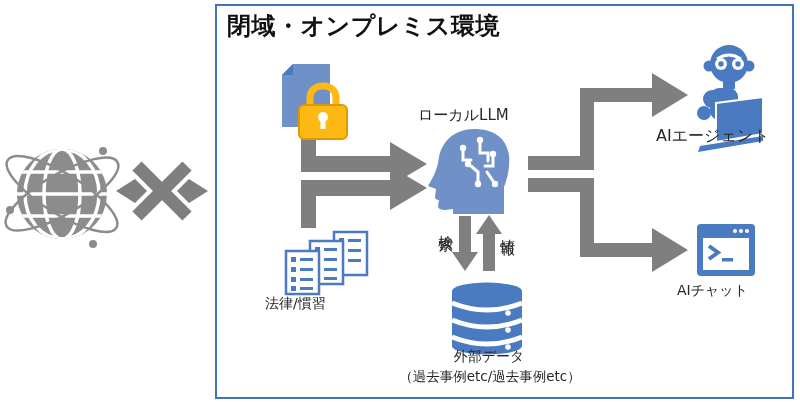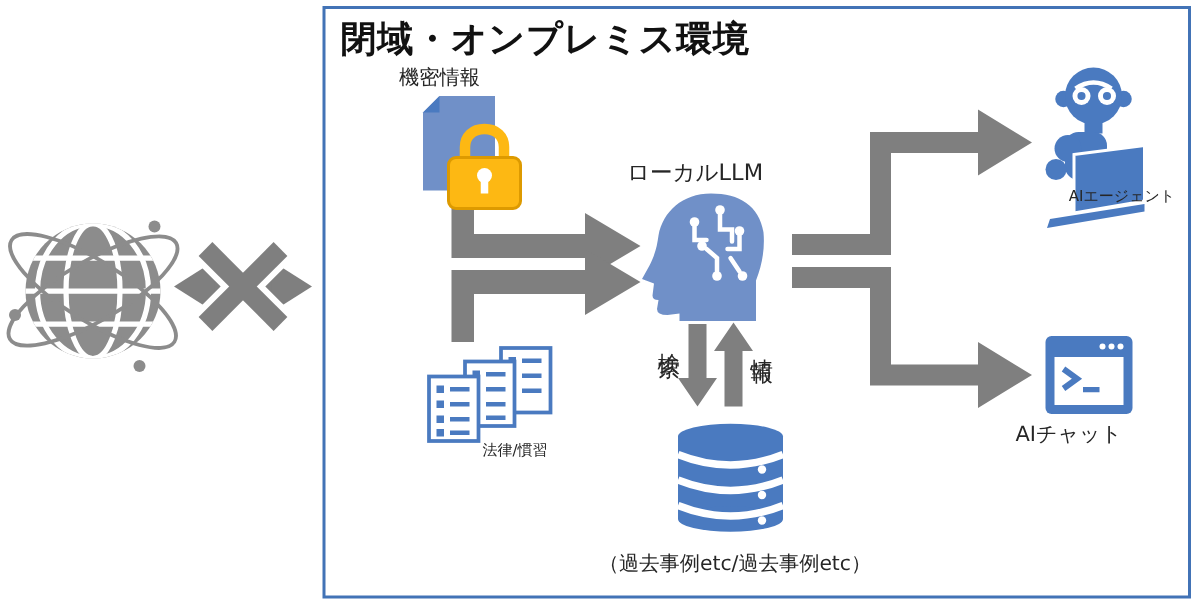--- a/index.html
+++ b/index.html
@@ -16,24 +16,24 @@
   html,body{background:#fff;}
   body{font-family:"DejaVu Sans","Liberation Sans",sans-serif;color:var(--text);}
   .canvas{position:relative;width:800px;height:404px;background:#fff;overflow:hidden;}
   .onprem-box{position:absolute;left:215px;top:4px;width:579px;height:395px;
     border:2px solid var(--border);background:#fff;}
   svg.gfx{position:absolute;left:0;top:0;z-index:2;pointer-events:none;}
   .label{position:absolute;z-index:3;color:var(--text);line-height:1.25;white-space:nowrap;}
   .page-title{left:227px;top:11px;font-size:24px;font-weight:700;color:#111;letter-spacing:.5px;}
   .lbl-confidential{left:252px;top:44px;width:82px;text-align:center;font-size:13.5px;}
   .lbl-llm{left:418px;top:106px;width:110px;text-align:left;font-size:15px;}
-  .lbl-laws{left:265px;top:295px;width:100px;text-align:right;font-size:10px;}
+  .lbl-laws{left:265px;top:295px;width:100px;text-align:left;font-size:14px;}
   .lbl-extdata{left:409px;top:348px;width:160px;text-align:center;font-size:14px;}
   .lbl-extnote{left:359px;top:368px;width:262px;text-align:center;font-size:13.5px;}
-  .lbl-agent{left:696px;top:126px;width:104px;text-align:center;font-size:10px;}
+  .lbl-agent{left:656px;top:126px;width:104px;text-align:center;font-size:16px;}
   .lbl-chat{left:677px;top:282px;width:100px;text-align:left;font-size:14px;}
   .lbl-vert{writing-mode:vertical-rl;text-orientation:upright;font-size:15px;letter-spacing:2px;}
   .lbl-search{left:436px;top:223px;}
   .lbl-info{left:498px;top:227px;}
   
   .f-arrow{fill:var(--arrow);}
   .f-blue{fill:var(--blue);}
   .f-blue2{fill:var(--blue2);}
   .f-white{fill:#fff;}
   .f-gray{fill:var(--graylogo);}
@@ -206,29 +206,29 @@
       <circle class="f-white" cx="741" cy="231" r="2"></circle>
       <circle class="f-white" cx="747" cy="231" r="2"></circle>
       <rect class="f-white" x="703" y="238" width="46" height="32"></rect>
       <path d="M709,246 L718,252.5 L709,259" stroke="var(--blue2)" stroke-width="4" fill="none"></path>
       <rect class="f-blue2" x="722" y="258" width="11" height="3.5"></rect>
     </g>
   </svg>
 
   <div class="label page-title">閉域・オンプレミス環境</div>
 
-  <div class="label lbl-confidential">機密情報</div>
 
   <div class="label lbl-llm">ローカルLLM</div>
 
   <div class="label lbl-laws">法律/慣習</div>
 
   <div class="label lbl-vert lbl-search">検索</div>
 
   <div class="label lbl-vert lbl-info">情報</div>
 
+  <div class="label lbl-extdata">外部データ</div>
 
   <div class="label lbl-extnote">（過去事例etc/過去事例etc）</div>
 
   <div class="label lbl-agent">AIエージェント</div>
 
   <div class="label lbl-chat">AIチャット</div>
 </div>
 
 </body></html>

